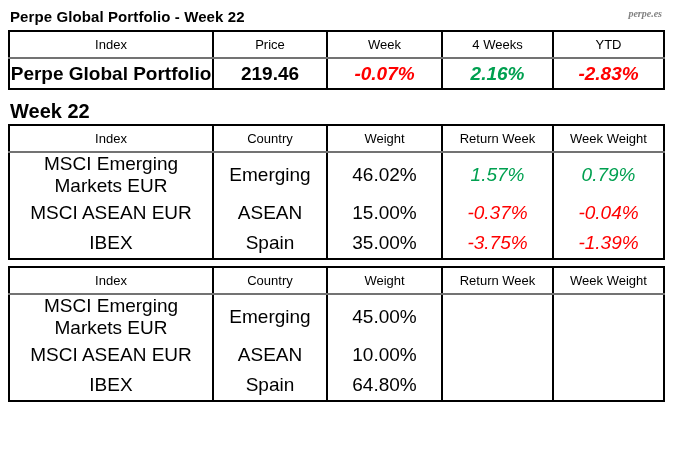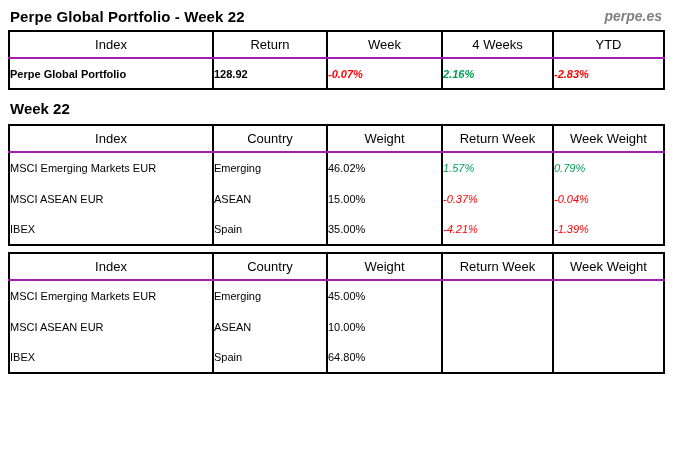--- a/index.html
+++ b/index.html
@@ -29,61 +29,61 @@
     align-items:flex-start;
     padding:2px 2px 0 2px;
     height:22px;
   }
   .doc-title{
     font-size:15px;
     font-weight:bold;
     letter-spacing:0.1px;
   }
   .brand{
-    font-family:Liberation Sans, sans-serif;
+    font-family:Liberation Serif, serif;
     font-style:italic;
     font-weight:bold;
-    font-size:14px;
+    font-size:10px;
     color:var(--brand);
   }
   table{
     border-collapse:collapse;
     table-layout:fixed;
     width:655px;
     margin-top:2px;
   }
   table, th, td{
     border-left:2px solid #000;
     border-right:2px solid #000;
   }
   table{border:2px solid #000;}
   thead th{
-    border-bottom:2px solid #a21caf;
+    border-bottom:2px solid #737373;
     font-weight:normal;
     font-size:13px;
     height:27px;
     text-align:center;
     vertical-align:middle;
   }
   td{
-    font-size:11px;
+    font-size:19px;
     height:31px;
-    text-align:left;
+    text-align:center;
     vertical-align:middle;
   }
   .col-index{width:204px;}
   .col-b{width:114px;}
   .col-c{width:115px;}
   .col-d{width:111px;}
   .col-e{width:111px;}
   .summary td{font-weight:bold;}
   .neg{color:var(--neg);font-style:italic;}
   .pos{color:var(--pos);font-style:italic;}
   .section-heading{
-    font-size:15px;
+    font-size:20px;
     font-weight:bold;
     margin:10px 0 0 2px;
     height:18px;
   }
   .week-table{margin-top:6px;}
 </style>
 </head>
 <body>
 
 <div class="page">
@@ -97,30 +97,30 @@
     <colgroup>
       <col class="col-index">
         <col class="col-b">
         <col class="col-c">
         <col class="col-d">
         <col class="col-e">
     </colgroup>
     <thead>
       <tr>
         <th>Index</th>
-        <th>Return</th>
+        <th>Price</th>
         <th>Week</th>
         <th>4 Weeks</th>
         <th>YTD</th>
       </tr>
     </thead>
     <tbody>
       <tr>
         <td>Perpe Global Portfolio</td>
-        <td>128.92</td>
+        <td>219.46</td>
         <td class="neg">-0.07%</td>
         <td class="pos">2.16%</td>
         <td class="neg">-2.83%</td>
       </tr>
     </tbody>
   </table>
 
   <div class="section-heading">Week 22</div>
 
   <table class="week-table">
@@ -152,21 +152,21 @@
         <td>MSCI ASEAN EUR</td>
         <td>ASEAN</td>
         <td>15.00%</td>
         <td class="neg">-0.37%</td>
         <td class="neg">-0.04%</td>
       </tr>
       <tr>
         <td>IBEX</td>
         <td>Spain</td>
         <td>35.00%</td>
-        <td class="neg">-4.21%</td>
+        <td class="neg">-3.75%</td>
         <td class="neg">-1.39%</td>
       </tr>
     </tbody>
   </table>
 
 
   <table class="week-table">
     <colgroup>
       <col class="col-index">
         <col class="col-b">

